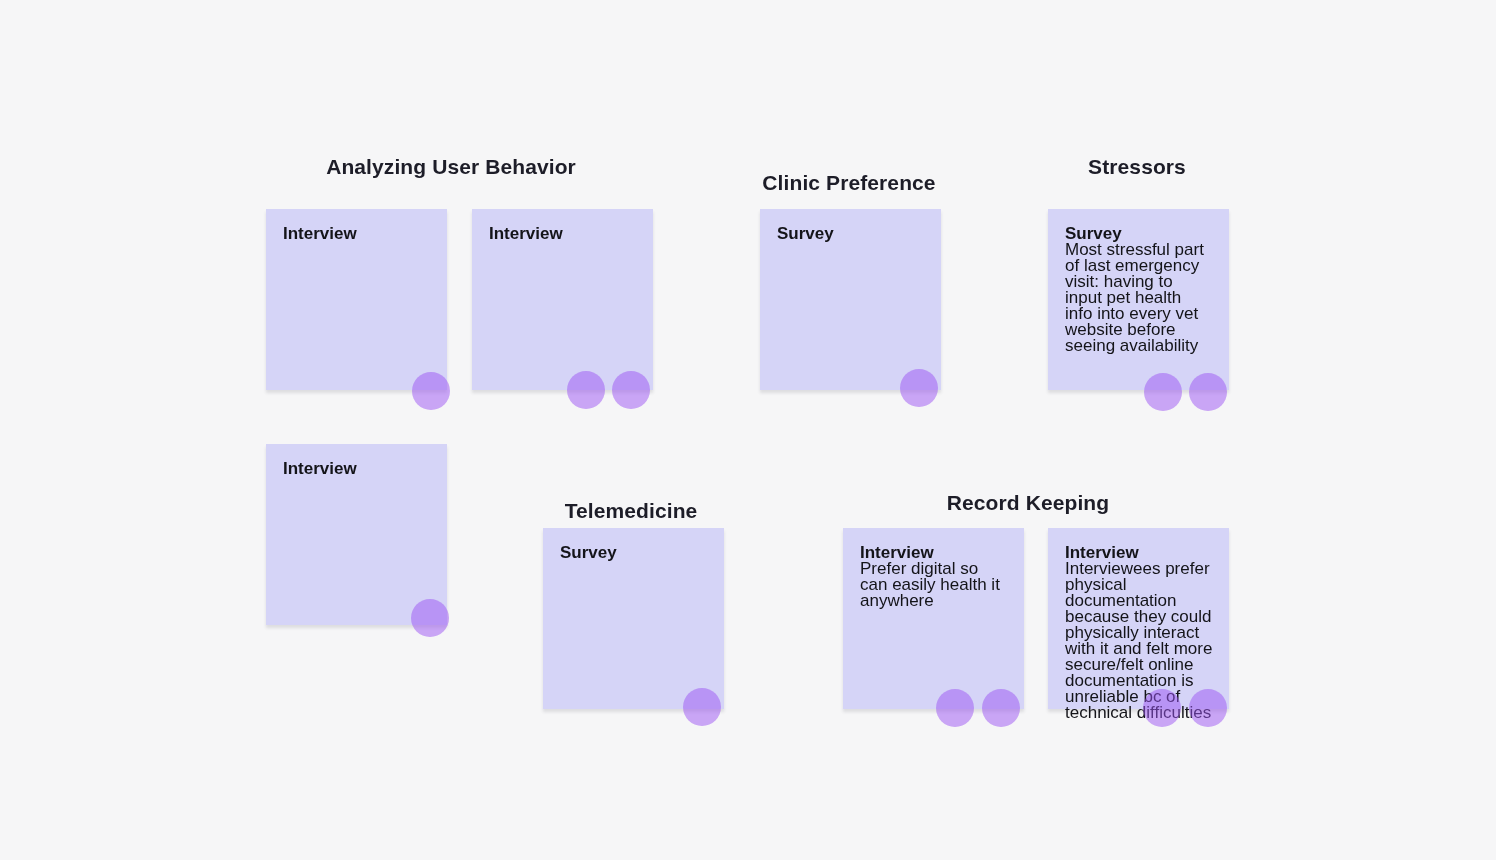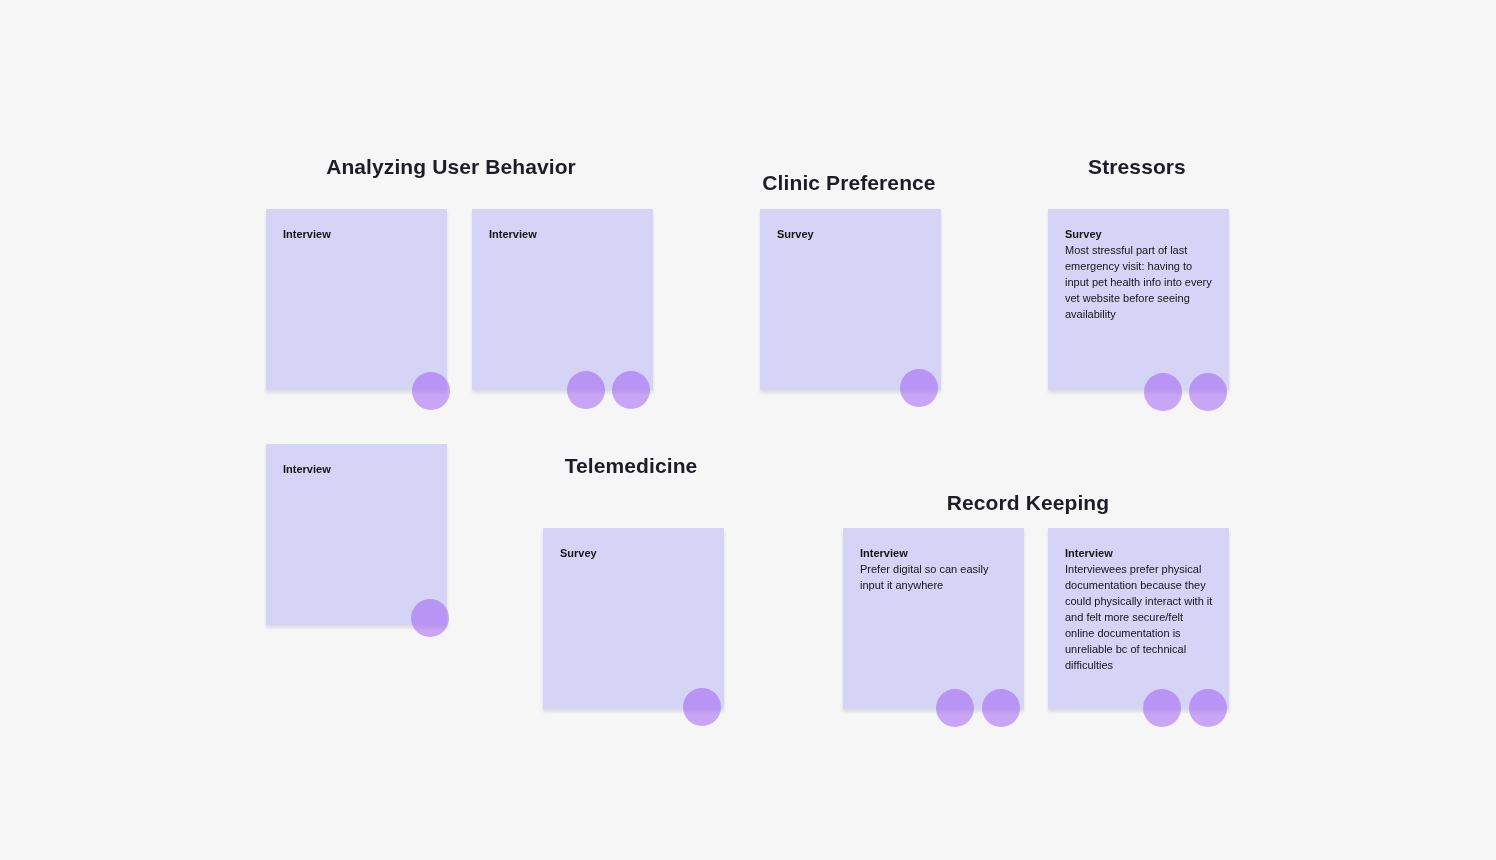--- a/index.html
+++ b/index.html
@@ -26,42 +26,42 @@
     white-space:nowrap;
     letter-spacing:0.1px;
   }
   .note{
     position:absolute;
     width:181px;height:181px;
     box-sizing:border-box;
     background:var(--note-fill);
     box-shadow:0 3px 3px rgba(40,40,60,0.12);
     padding:17px 16px 0 17px;
-    font-size:11px;
+    font-size:17px;
     line-height:16px;
     color:var(--text-color);
   }
   .note-label{font-weight:700;}
   .note-body{font-weight:400;}
   .stamp{
     position:absolute;
     width:38px;height:38px;
     border-radius:50%;
     background:var(--stamp-fill);
   }
 </style>
 </head>
 <body>
 
 <div class="board">
 
   <div class="section-title" style="left:451px;top:155px">Analyzing User Behavior</div>
   <div class="section-title" style="left:849px;top:171px">Clinic Preference</div>
   <div class="section-title" style="left:1137px;top:155px">Stressors</div>
-  <div class="section-title" style="left:631px;top:454px">Telemedicine</div>
+  <div class="section-title" style="left:631px;top:499px">Telemedicine</div>
   <div class="section-title" style="left:1028px;top:491px">Record Keeping</div>
 
   <div class="note" style="left:266px;top:209px">
     <div class="note-label">Interview</div>
     <div class="stamp" style="left:146px;top:163px"></div>
   </div>
 
   <div class="note" style="left:472px;top:209px">
     <div class="note-label">Interview</div>
     <div class="stamp" style="left:95px;top:162px"></div>
@@ -85,21 +85,21 @@
     <div class="stamp" style="left:145px;top:155px"></div>
   </div>
 
   <div class="note" style="left:543px;top:528px">
     <div class="note-label">Survey</div>
     <div class="stamp" style="left:140px;top:160px"></div>
   </div>
 
   <div class="note" style="left:843px;top:528px">
     <div class="note-label">Interview</div>
-    <div class="note-body">Prefer digital so can easily input it anywhere</div>
+    <div class="note-body">Prefer digital so can easily health it anywhere</div>
     <div class="stamp" style="left:93px;top:161px"></div>
     <div class="stamp" style="left:139px;top:161px"></div>
   </div>
 
   <div class="note" style="left:1048px;top:528px">
     <div class="note-label">Interview</div>
     <div class="note-body">Interviewees prefer physical documentation because they could physically interact with it and felt more secure/felt online documentation is unreliable bc of technical difficulties</div>
     <div class="stamp" style="left:95px;top:161px"></div>
     <div class="stamp" style="left:141px;top:161px"></div>
   </div>

